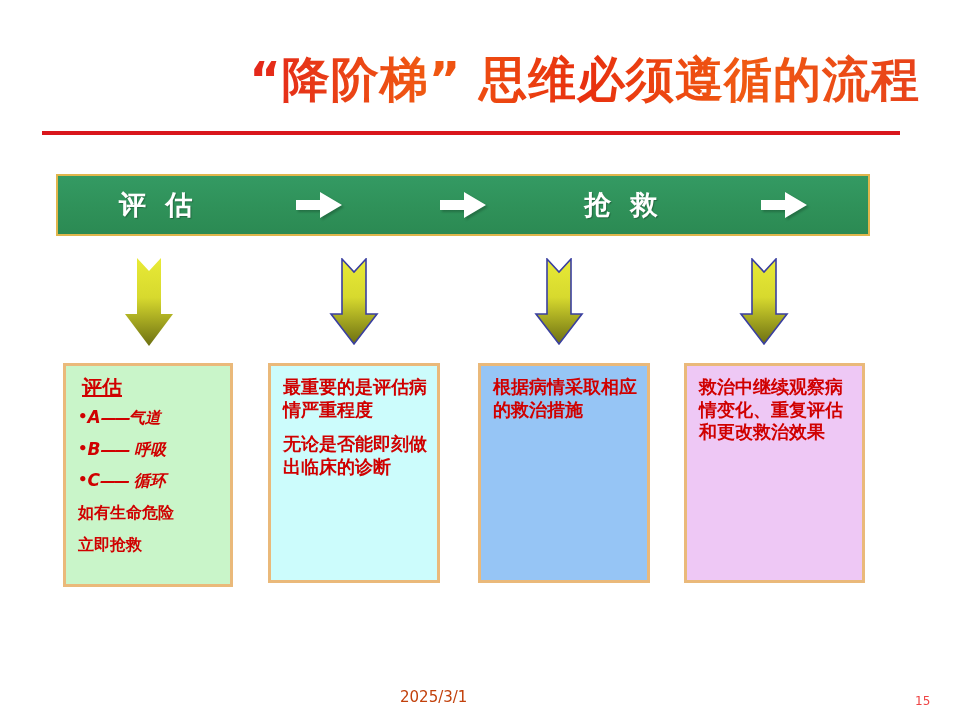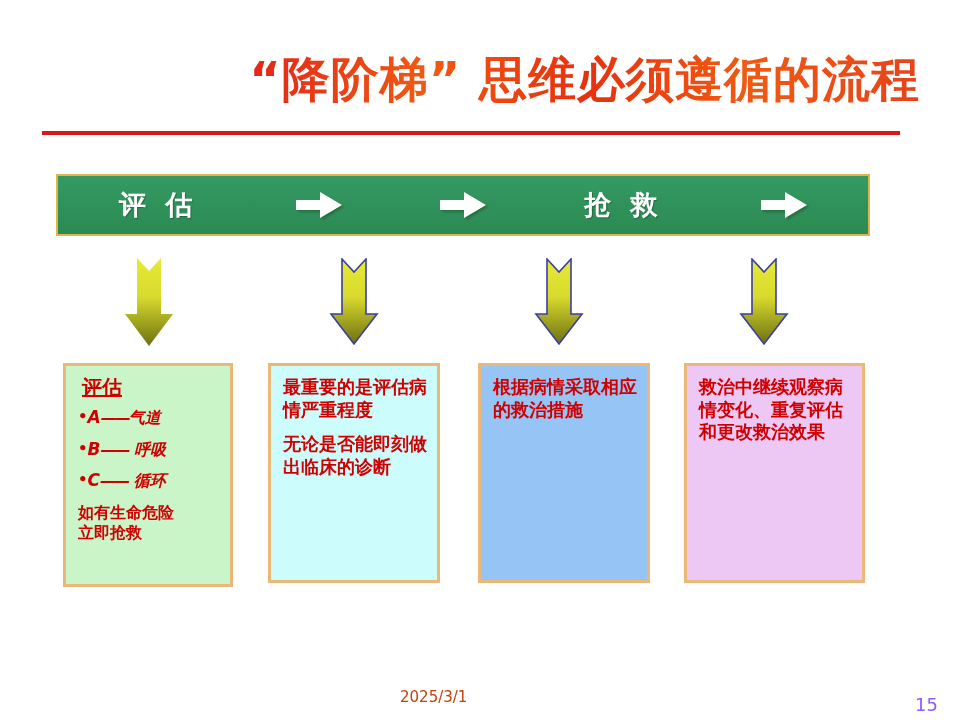--- a/index.html
+++ b/index.html
@@ -163,23 +163,23 @@
     top: 688px;
     font-size: 15px;
     font-family: "DejaVu Sans", "Liberation Sans", sans-serif;
     color: #c2410c;
     letter-spacing: 0px;
   }
   .page-number {
     position: absolute;
     left: 915px;
     top: 694px;
-    font-size: 18px;
-    font-family: "DejaVu Sans", "Liberation Sans", sans-serif;
-    color: #8b5cf6;
+    font-size: 12px;
+    font-family: "DejaVu Sans", "Liberation Sans", sans-serif;
+    color: #ef4444;
   }
 </style>
 </head>
 <body>
 
 <div class="slide">
 
   <div class="title">“降阶梯” 思维必须遵循的流程</div>
   <div class="title-rule"></div>
 
@@ -222,21 +222,21 @@
     <div class="bullet-line">
       <span class="bullet-dot">•</span><span class="bullet-letter">A</span><span class="dash">——</span><span>气道</span>
     </div>
     <div class="bullet-line">
       <span class="bullet-dot">•</span><span class="bullet-letter">B</span><span class="dash">——</span> <span>呼吸</span>
     </div>
     <div class="bullet-line">
       <span class="bullet-dot">•</span><span class="bullet-letter">C</span><span class="dash">——</span> <span>循环</span>
     </div>
     <div class="box-note">如有生命危险</div>
-    <div class="box-note" style="margin-top:0">立即抢救</div>
+    <div class="box-note" style="margin-top:12px">立即抢救</div>
   </div>
 
   <div class="box box2">
     <div class="box-para">最重要的是评估病情严重程度</div>
     <div class="box-para last">无论是否能即刻做出临床的诊断</div>
   </div>
 
   <div class="box box4">
     <div class="box-para last">救治中继续观察病情变化、重复评估和更改救治效果</div>
   </div>

